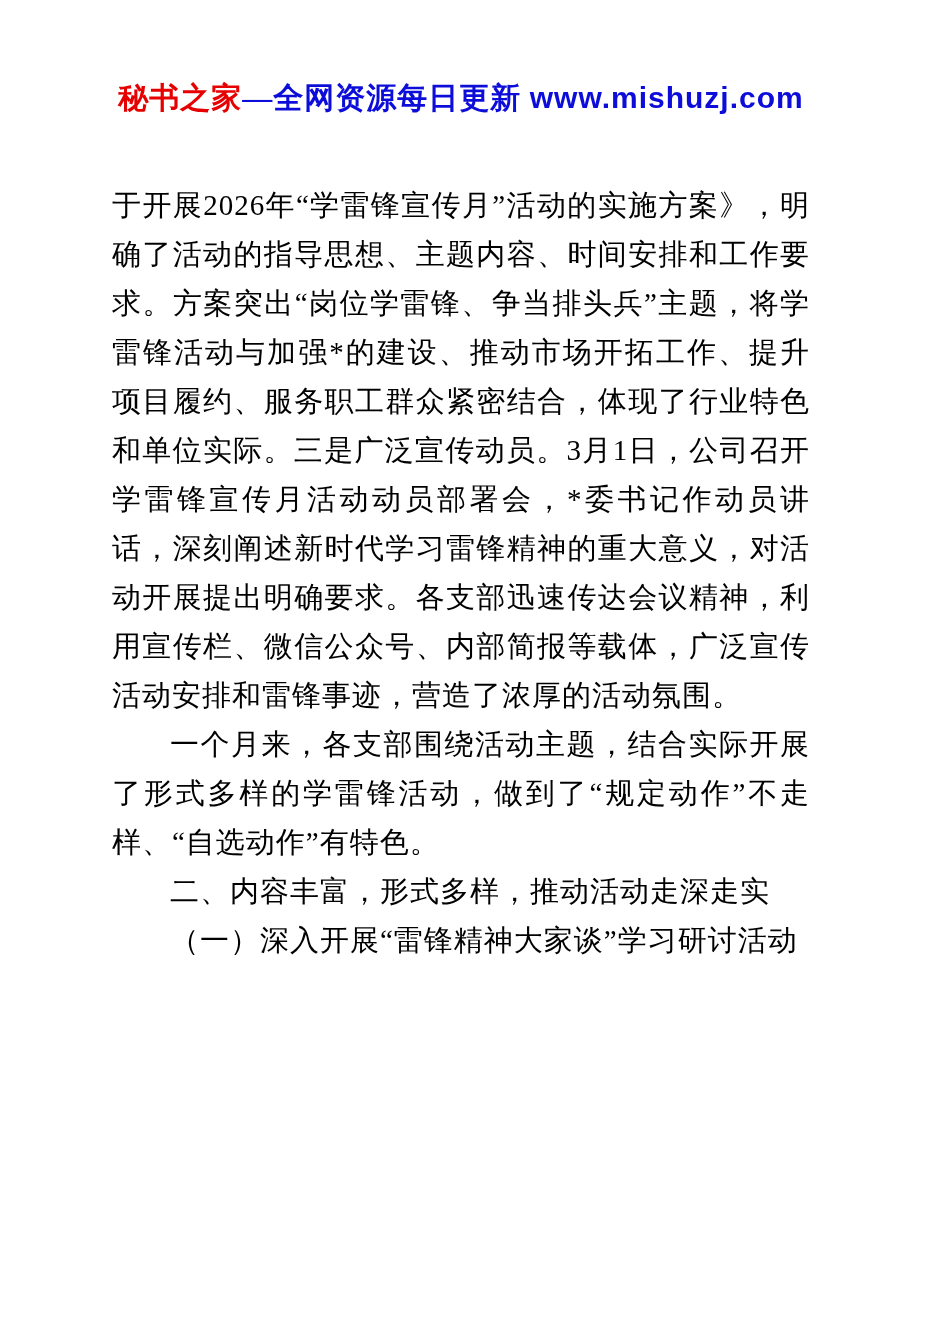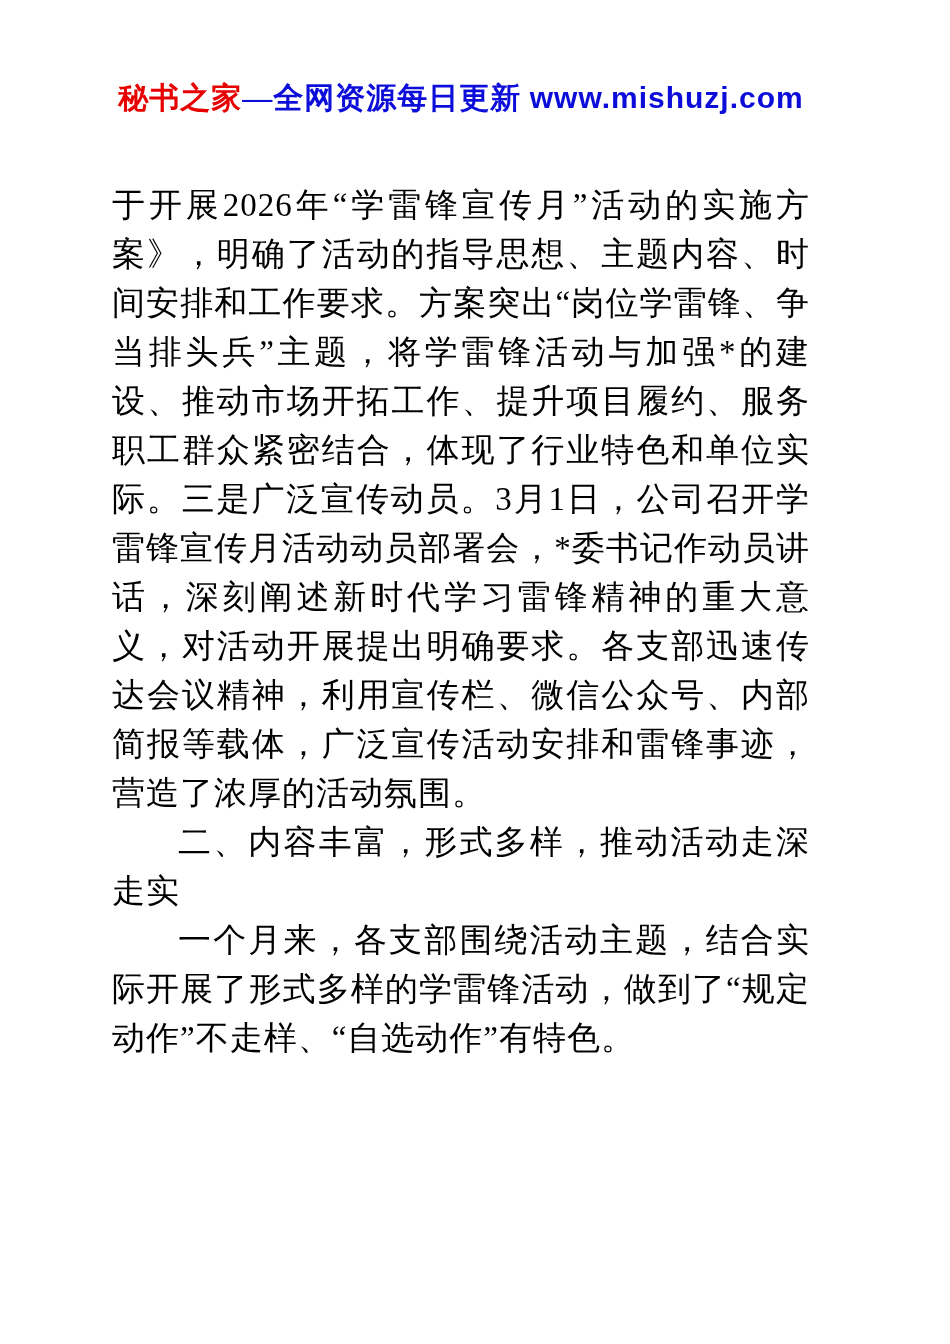--- a/index.html
+++ b/index.html
@@ -34,38 +34,39 @@
   }
   .header-tagline,
   .header-url {
     color: #0d0dd9;
   }
   .header-url {
     font-family: "Liberation Sans", "DejaVu Sans", sans-serif;
   }
   .doc-body p {
     margin: 0;
-    font-size: 33px;
+    font-size: 29px;
     line-height: 49px;
     text-align: justify;
     letter-spacing: 1px;
     word-break: break-all;
   }
   .doc-body p.indent {
     text-indent: 2em;
   }
 </style>
 </head>
 <body>
 
 <div class="page">
 
   <div class="page-header">
     <span class="site-name">秘书之家</span><span class="header-tagline">—全网资源每日更新 </span><span class="header-url">www.mishuzj.com</span>
   </div>
 
   <div class="doc-body">
     <p>于开展2026年“学雷锋宣传月”活动的实施方案》，明确了活动的指导思想、主题内容、时间安排和工作要求。方案突出“岗位学雷锋、争当排头兵”主题，将学雷锋活动与加强*的建设、推动市场开拓工作、提升项目履约、服务职工群众紧密结合，体现了行业特色和单位实际。三是广泛宣传动员。3月1日，公司召开学雷锋宣传月活动动员部署会，*委书记作动员讲话，深刻阐述新时代学习雷锋精神的重大意义，对活动开展提出明确要求。各支部迅速传达会议精神，利用宣传栏、微信公众号、内部简报等载体，广泛宣传活动安排和雷锋事迹，营造了浓厚的活动氛围。</p>
+    <p class="indent">一个月来，各支部围绕活动主题，结合实际开展了形式多样的学雷锋活动，做到了“规定动作”不走样、“自选动作”有特色。</p>
     <p class="indent">二、内容丰富，形式多样，推动活动走深走实</p>
-    <p class="indent">一个月来，各支部围绕活动主题，结合实际开展了形式多样的学雷锋活动，做到了“规定动作”不走样、“自选动作”有特色。</p>
+    <p class="indent">（一）深入开展“雷锋精神大家谈”学习研讨活动</p>
   </div>
 
 </div>
 
 </body></html>

